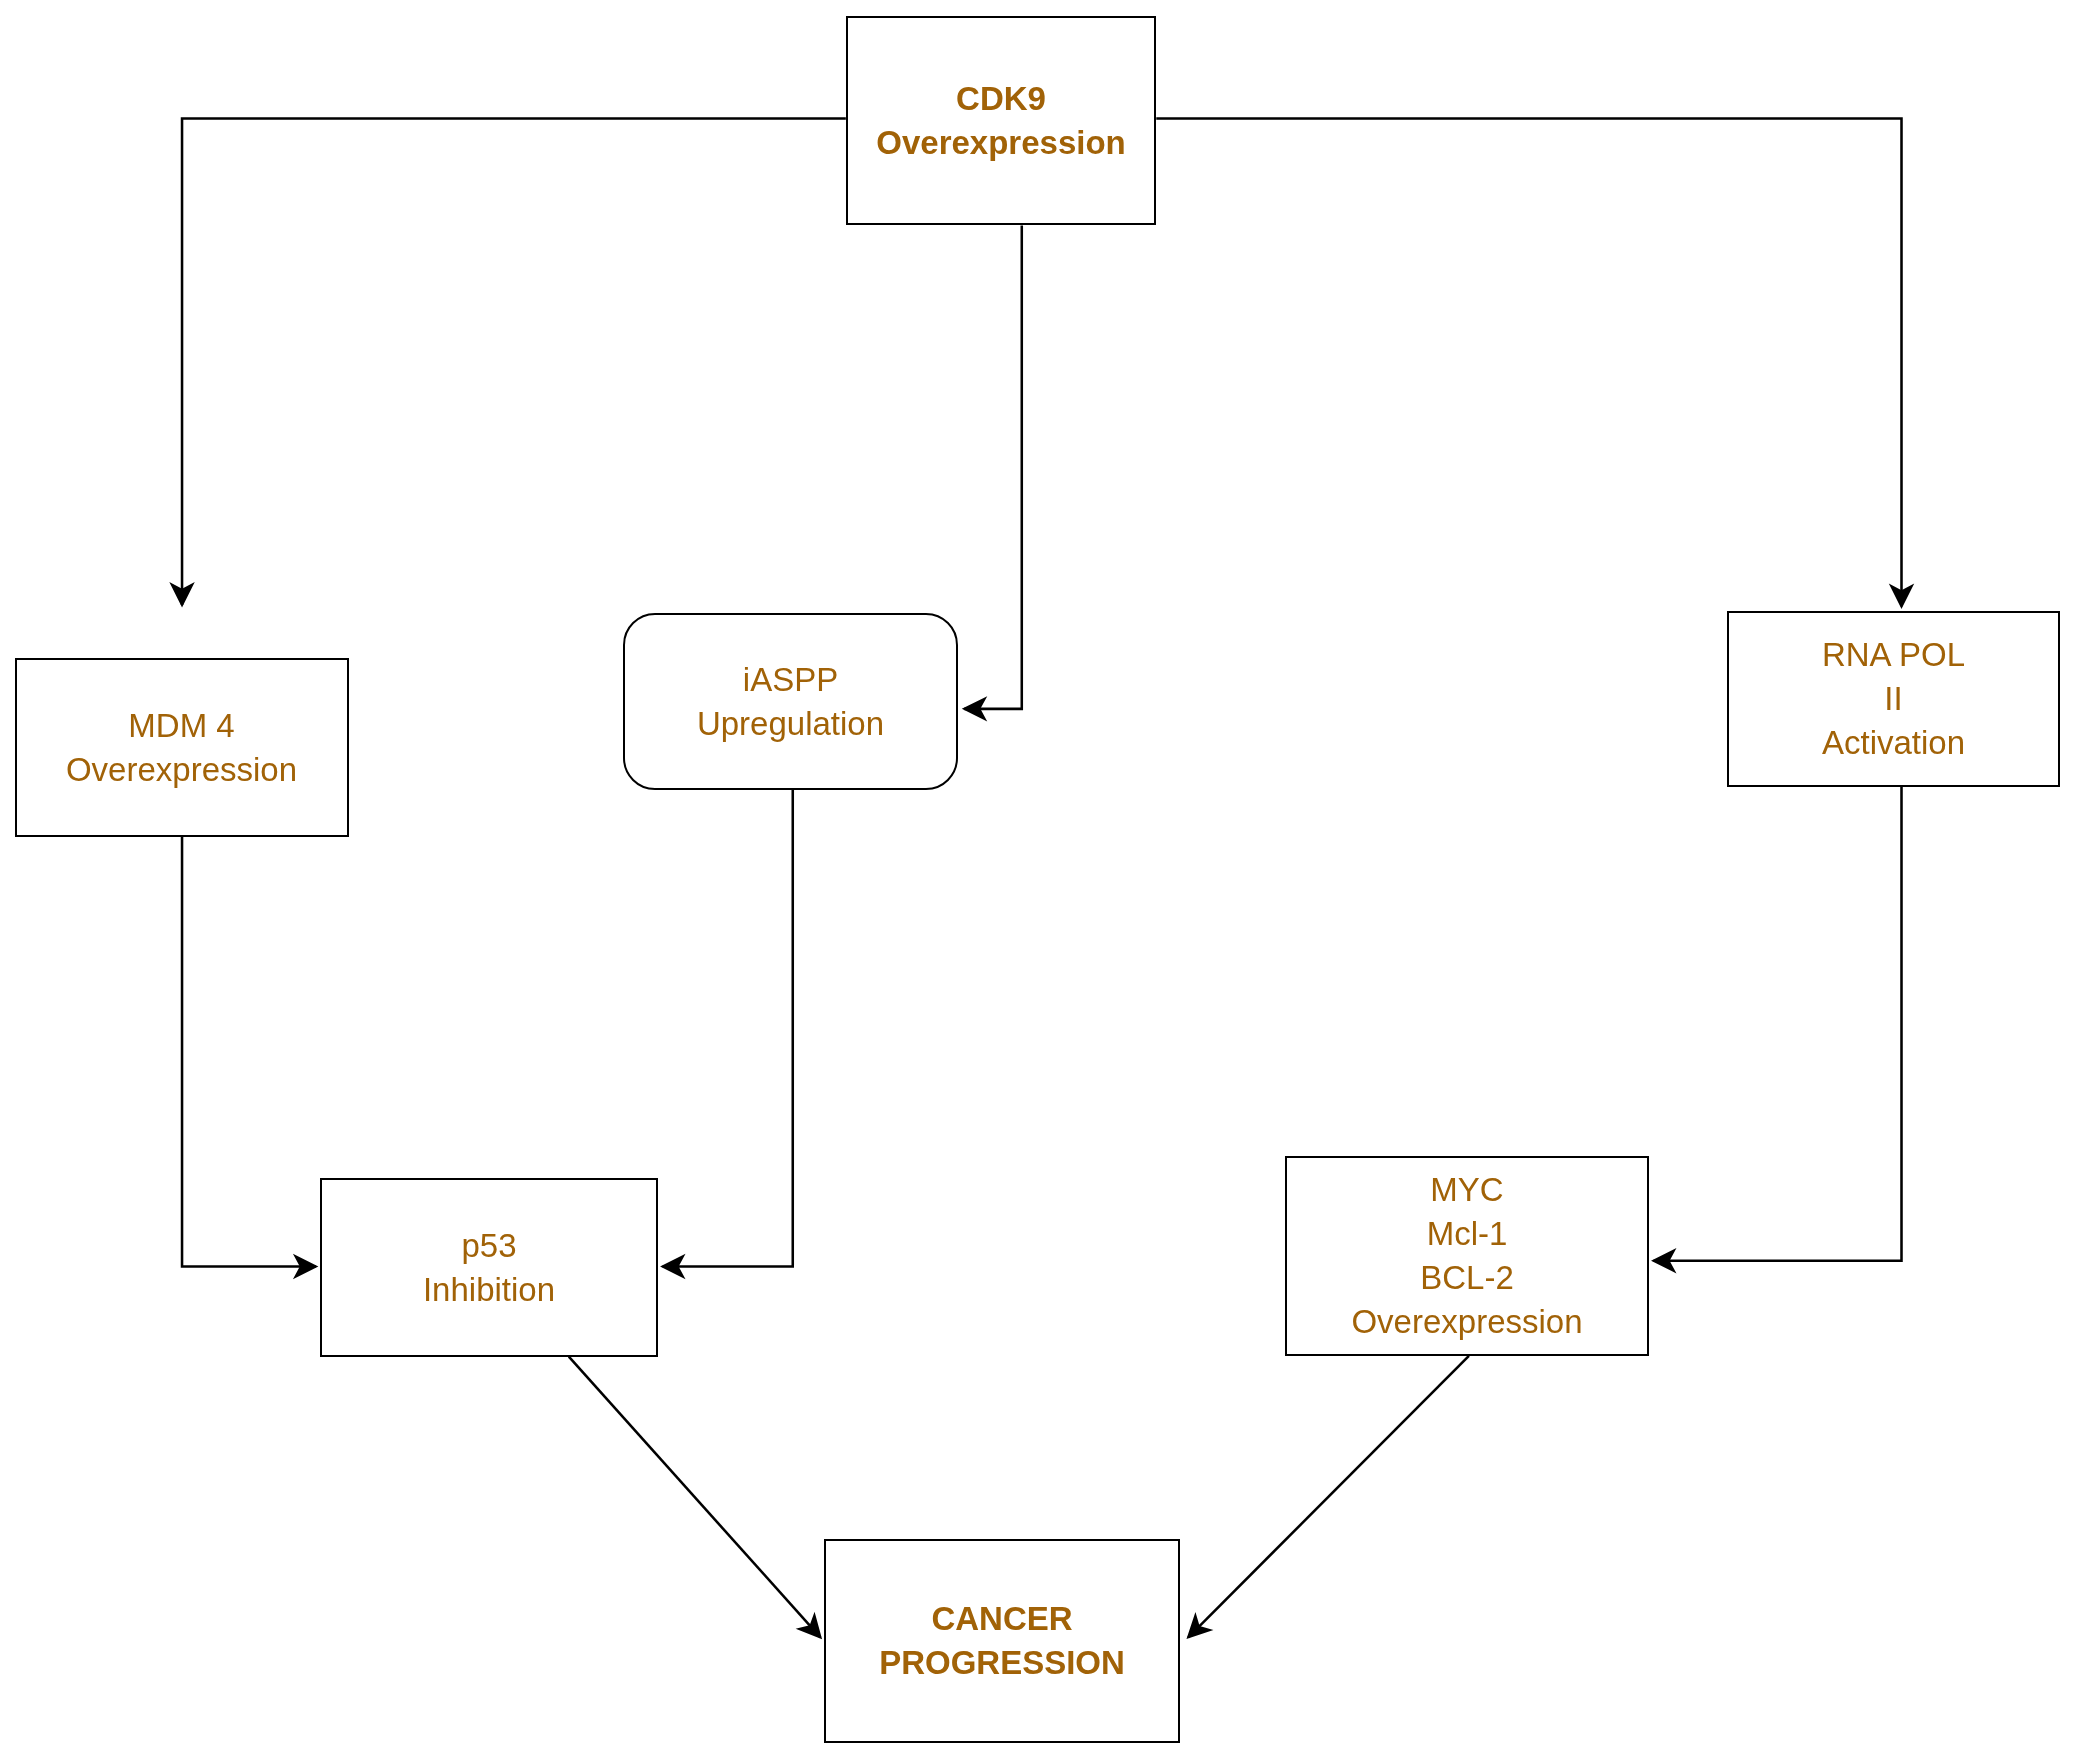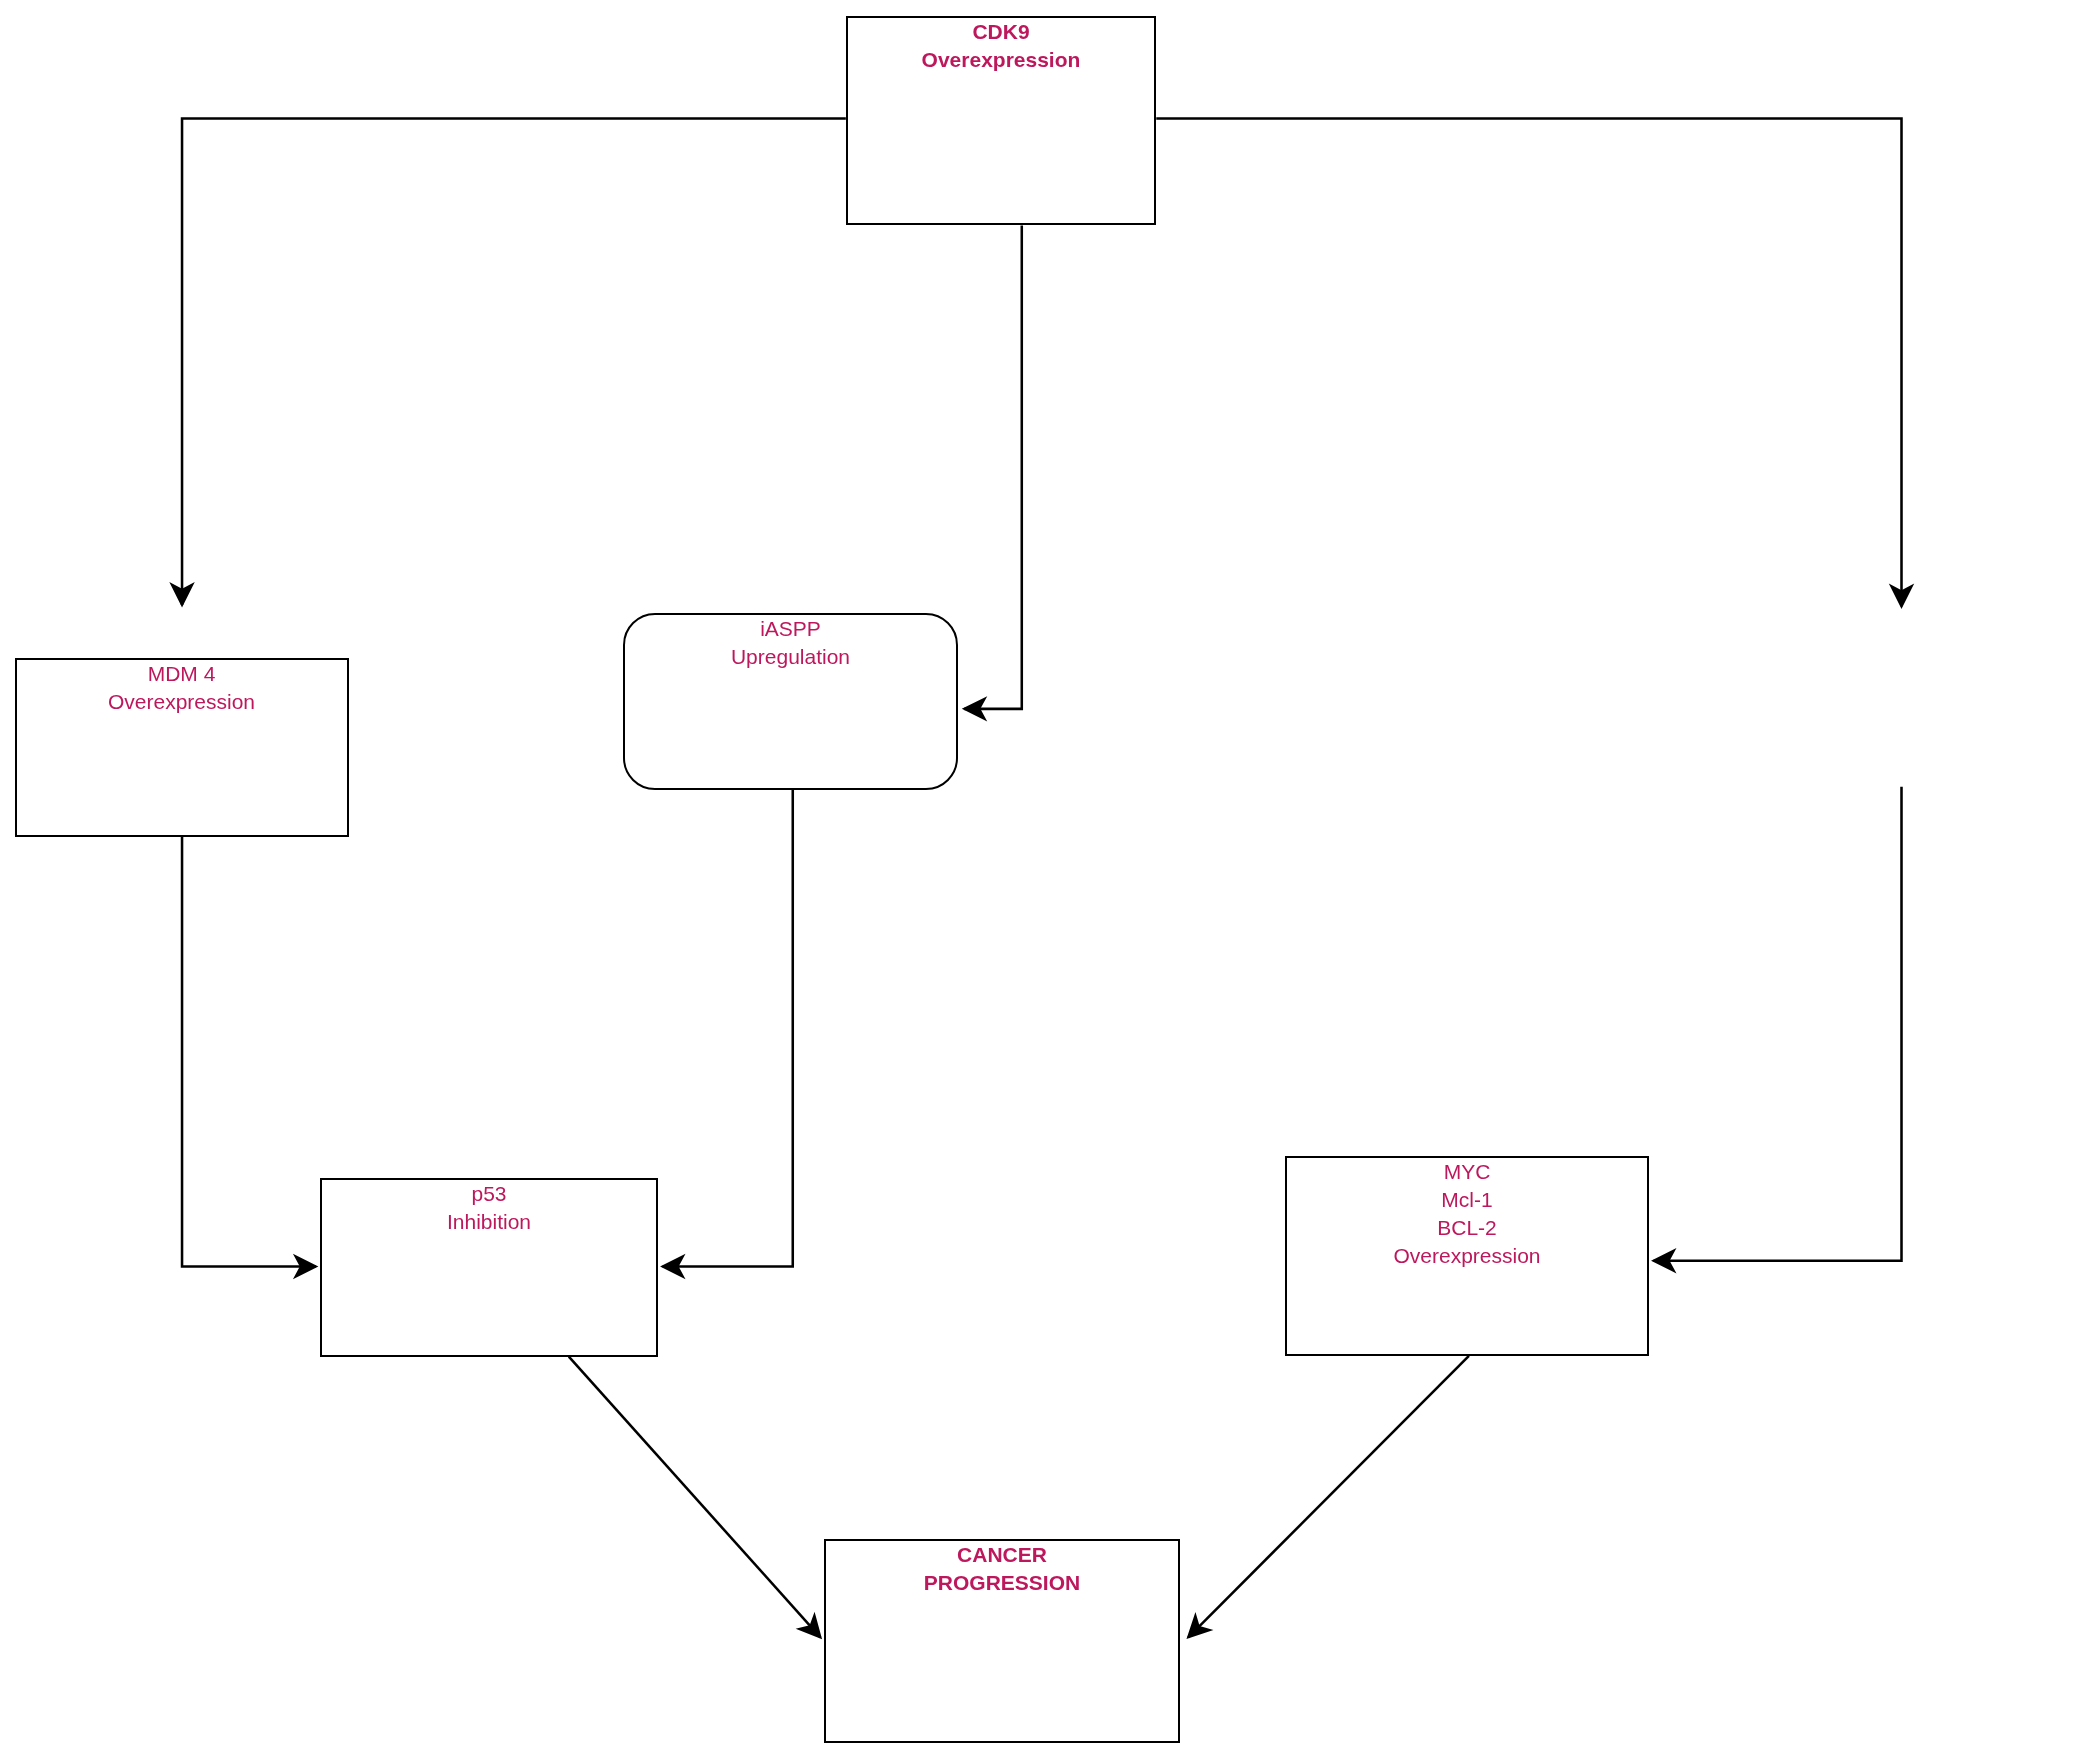--- a/index.html
+++ b/index.html
@@ -23,25 +23,26 @@
     width: 2077px;
     height: 1758px;
     display: block;
   }
   .node {
     position: absolute;
     box-sizing: border-box;
     border: 2.9px solid #000000;
     background: #ffffff;
     display: flex;
+    align-items: center;
     justify-content: center;
     text-align: center;
-    font-size: 21px;
+    font-size: 33px;
     line-height: 1.33;
-    color: #be185d;
+    color: #a16207;
   }
   .node span {
     white-space: pre-line;
     display: block;
   }
   .node.bold {
     font-weight: 700;
   }
   
   #node-cdk9    { left: 846px; top: 16px;   width: 310px; height: 209px; }
@@ -83,20 +84,25 @@
   <div class="node" id="node-mdm4">
     <span>MDM 4
 Overexpression</span>
   </div>
 
   <div class="node" id="node-iaspp">
     <span>iASPP
 Upregulation</span>
   </div>
 
+  <div class="node" id="node-rnapol2">
+    <span>RNA POL
+II
+Activation</span>
+  </div>
 
   <div class="node" id="node-p53">
     <span>p53
 Inhibition</span>
   </div>
 
   <div class="node" id="node-myc">
     <span>MYC
 Mcl-1
 BCL-2

